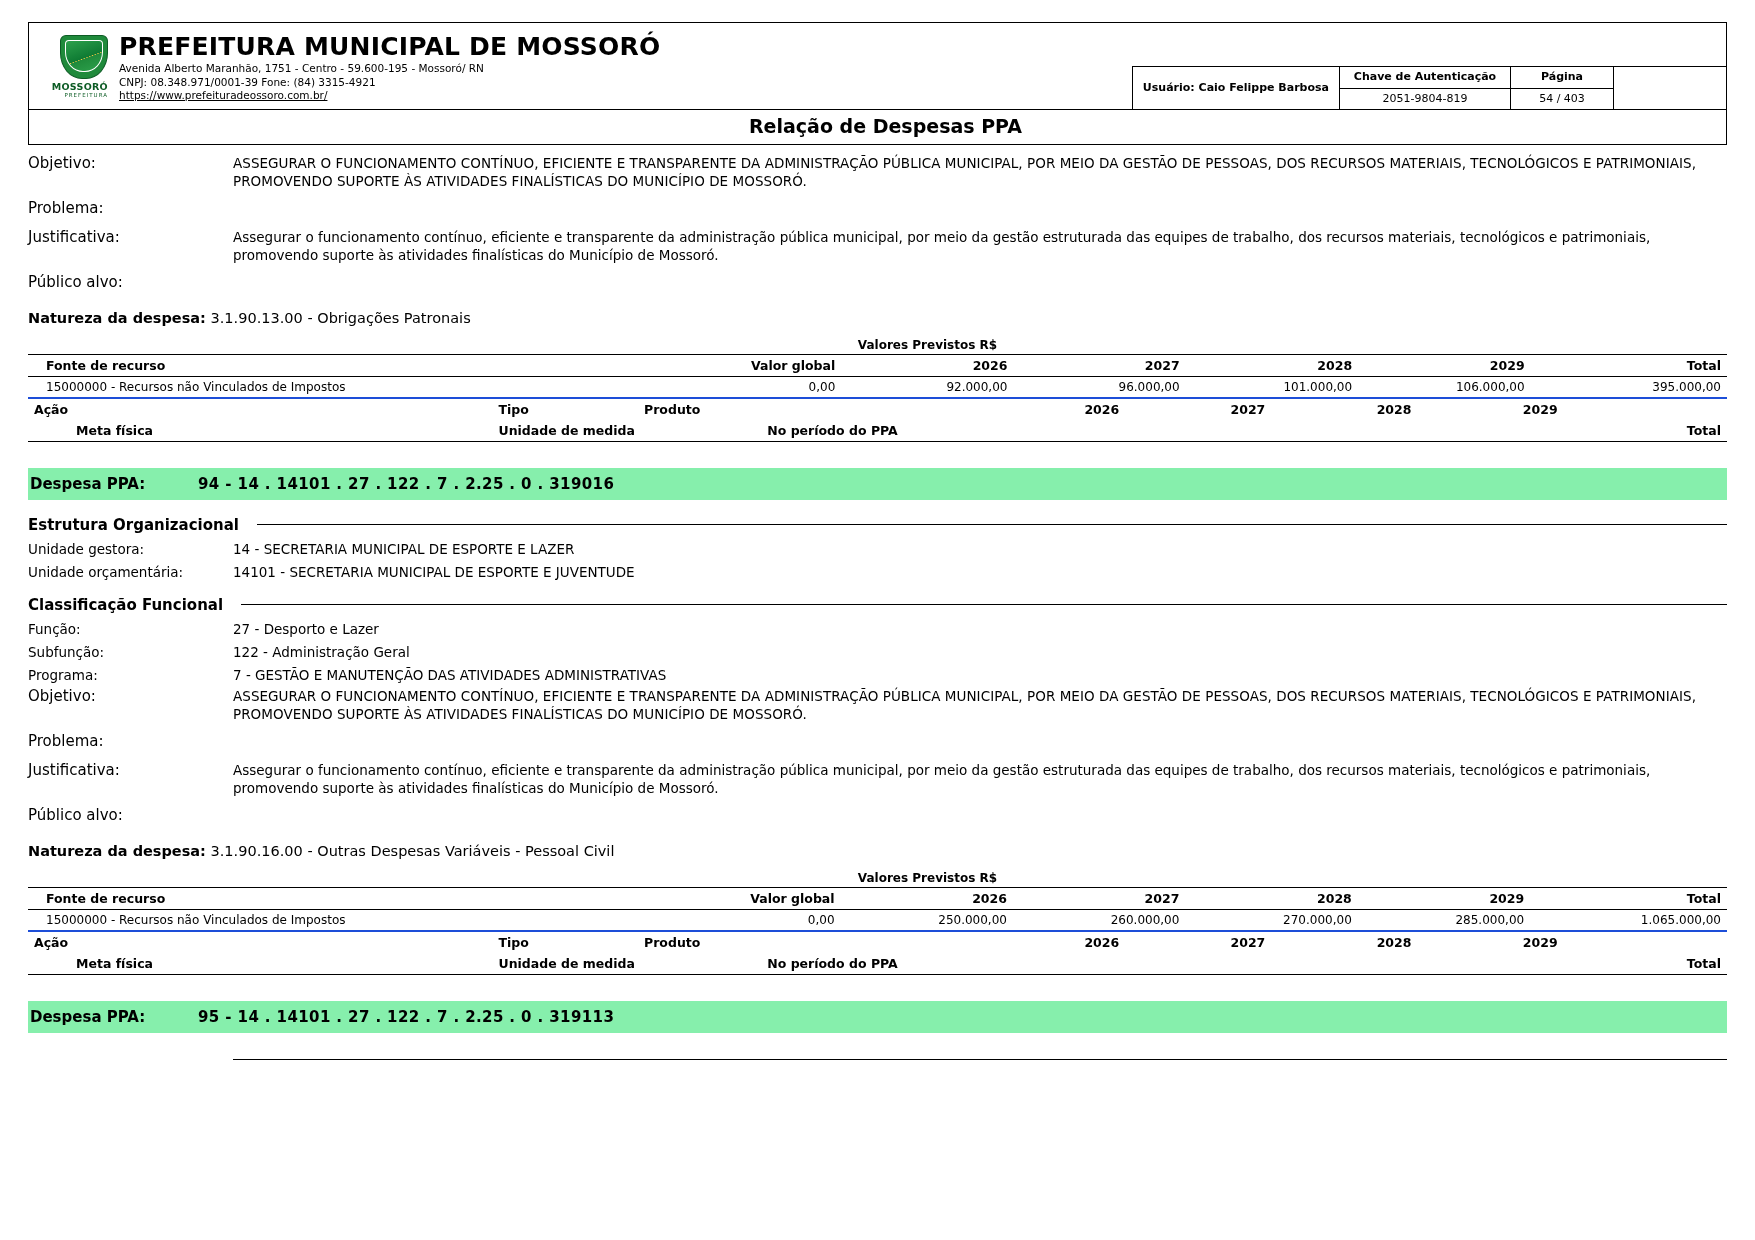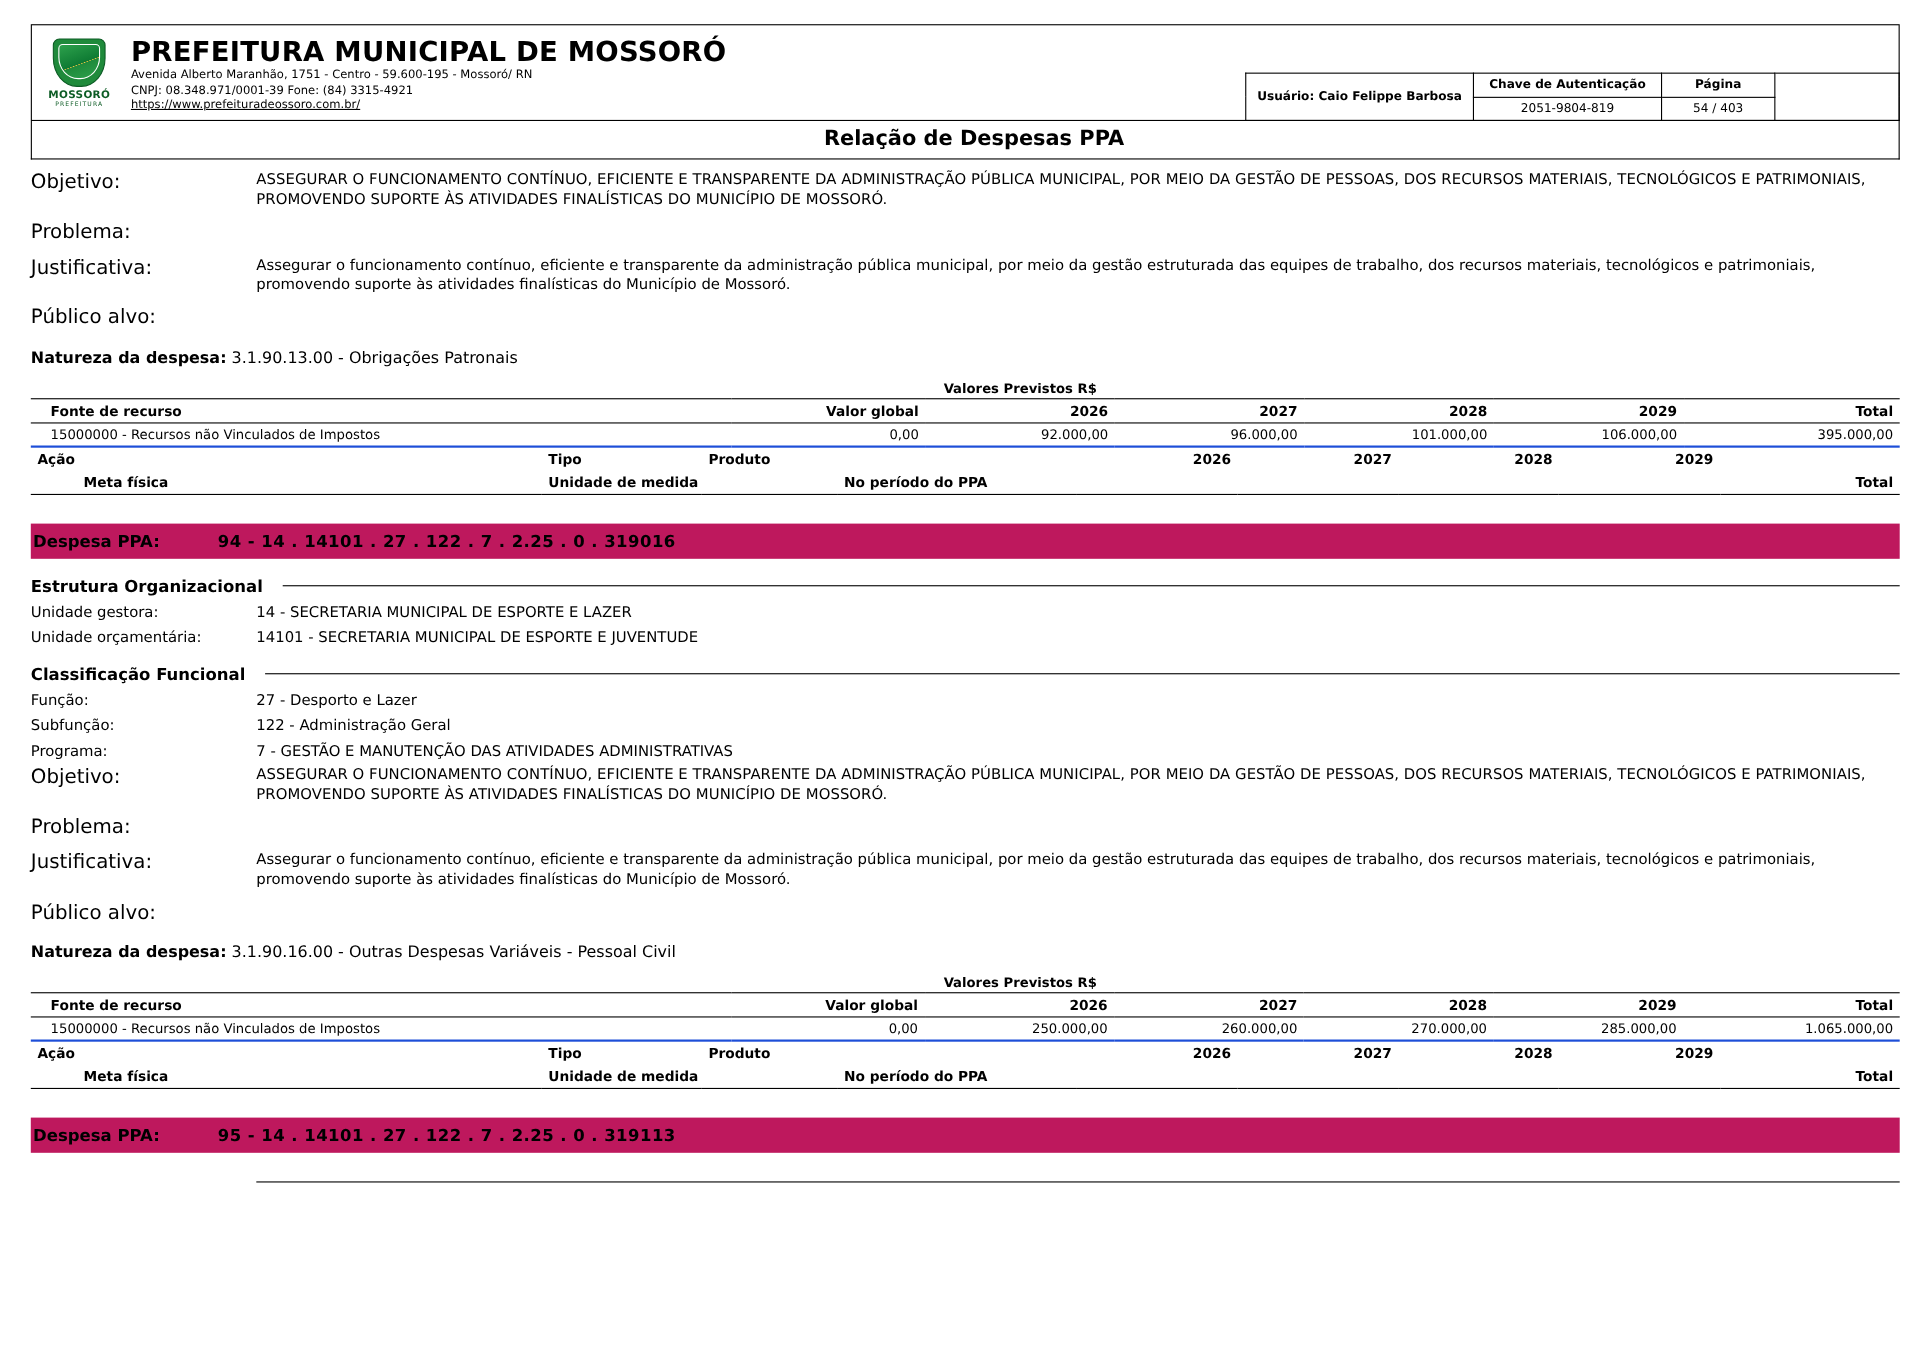--- a/index.html
+++ b/index.html
@@ -33,21 +33,21 @@
     display: flex;
     align-items: center;
     justify-content: center;
     flex: none;
   }
   .logo {
     width: 72px;
     height: 66px;
     display: flex;
     flex-direction: column;
-    align-items: center;
+    align-items: flex-end;
     justify-content: center;
   }
   .logo-shield {
     width: 46px;
     height: 42px;
     background: #1f8a3b;
     border: 1.5px solid #0d5c25;
     border-radius: 6px 6px 22px 22px / 6px 6px 26px 26px;
     position: relative;
     overflow: hidden;
@@ -130,21 +130,21 @@
 
   
   .field-row {
     display: flex;
     align-items: flex-start;
     margin-top: 9px;
   }
   .field-label {
     width: 205px;
     flex: none;
-    font-size: 18px;
+    font-size: 15px;
     line-height: 1.3;
   }
   .field-value {
     flex: 1 1 auto;
     font-size: 13.5px;
     line-height: 1.35;
     padding-right: 10px;
   }
   .field-value.upper { letter-spacing: .05px; }
 
@@ -208,21 +208,21 @@
   .a-c1 { width: 470px; }
   .a-c2 { width: 150px; }
   .a-c3 { width: 120px; }
   .a-c4 { width: 230px; }
   .a-year { width: 150px; text-align: right; }
   .a-total { width: 170px; text-align: right; }
   .indent { padding-left: 48px !important; }
 
   
   .despesa-bar {
-    background: #be185d;
+    background: #86efac;
     display: flex;
     align-items: center;
     padding: 7px 0 7px 0;
     margin-top: 26px;
     font-size: 15px;
   }
   .despesa-label {
     font-weight: bold;
     width: 168px;
     flex: none;

